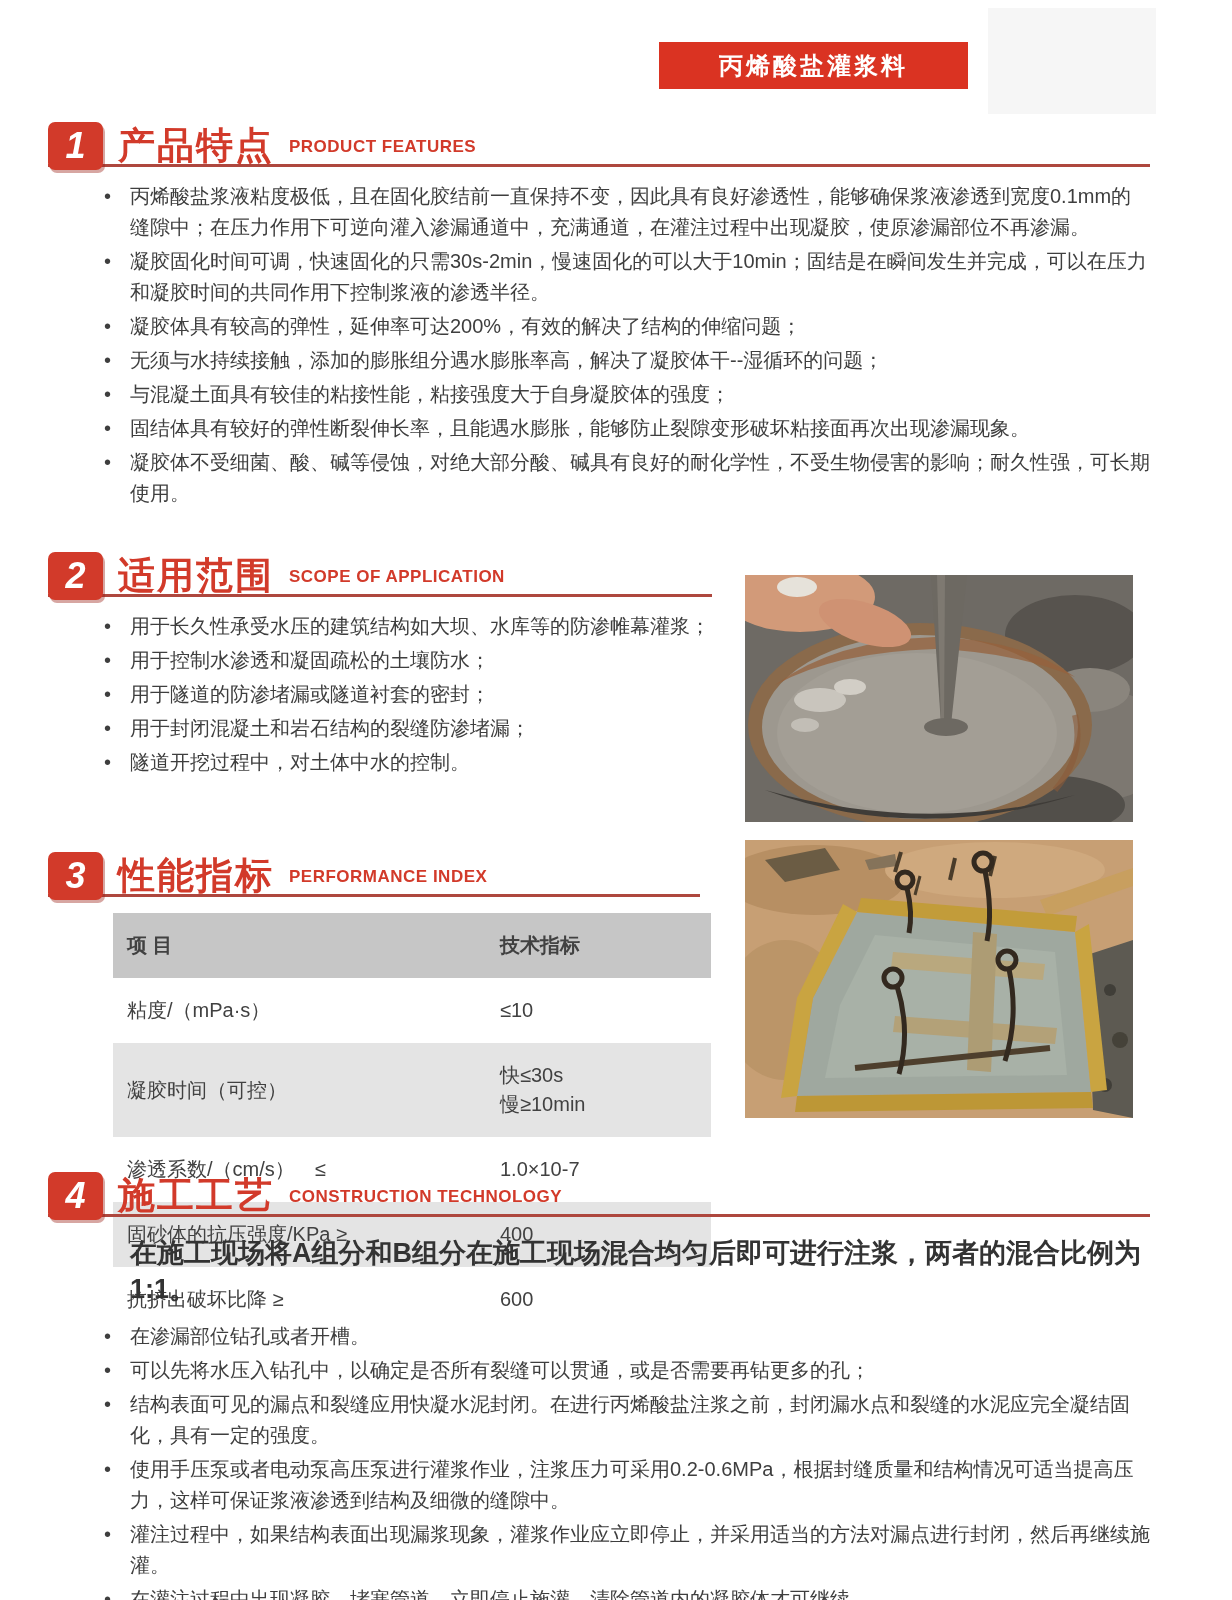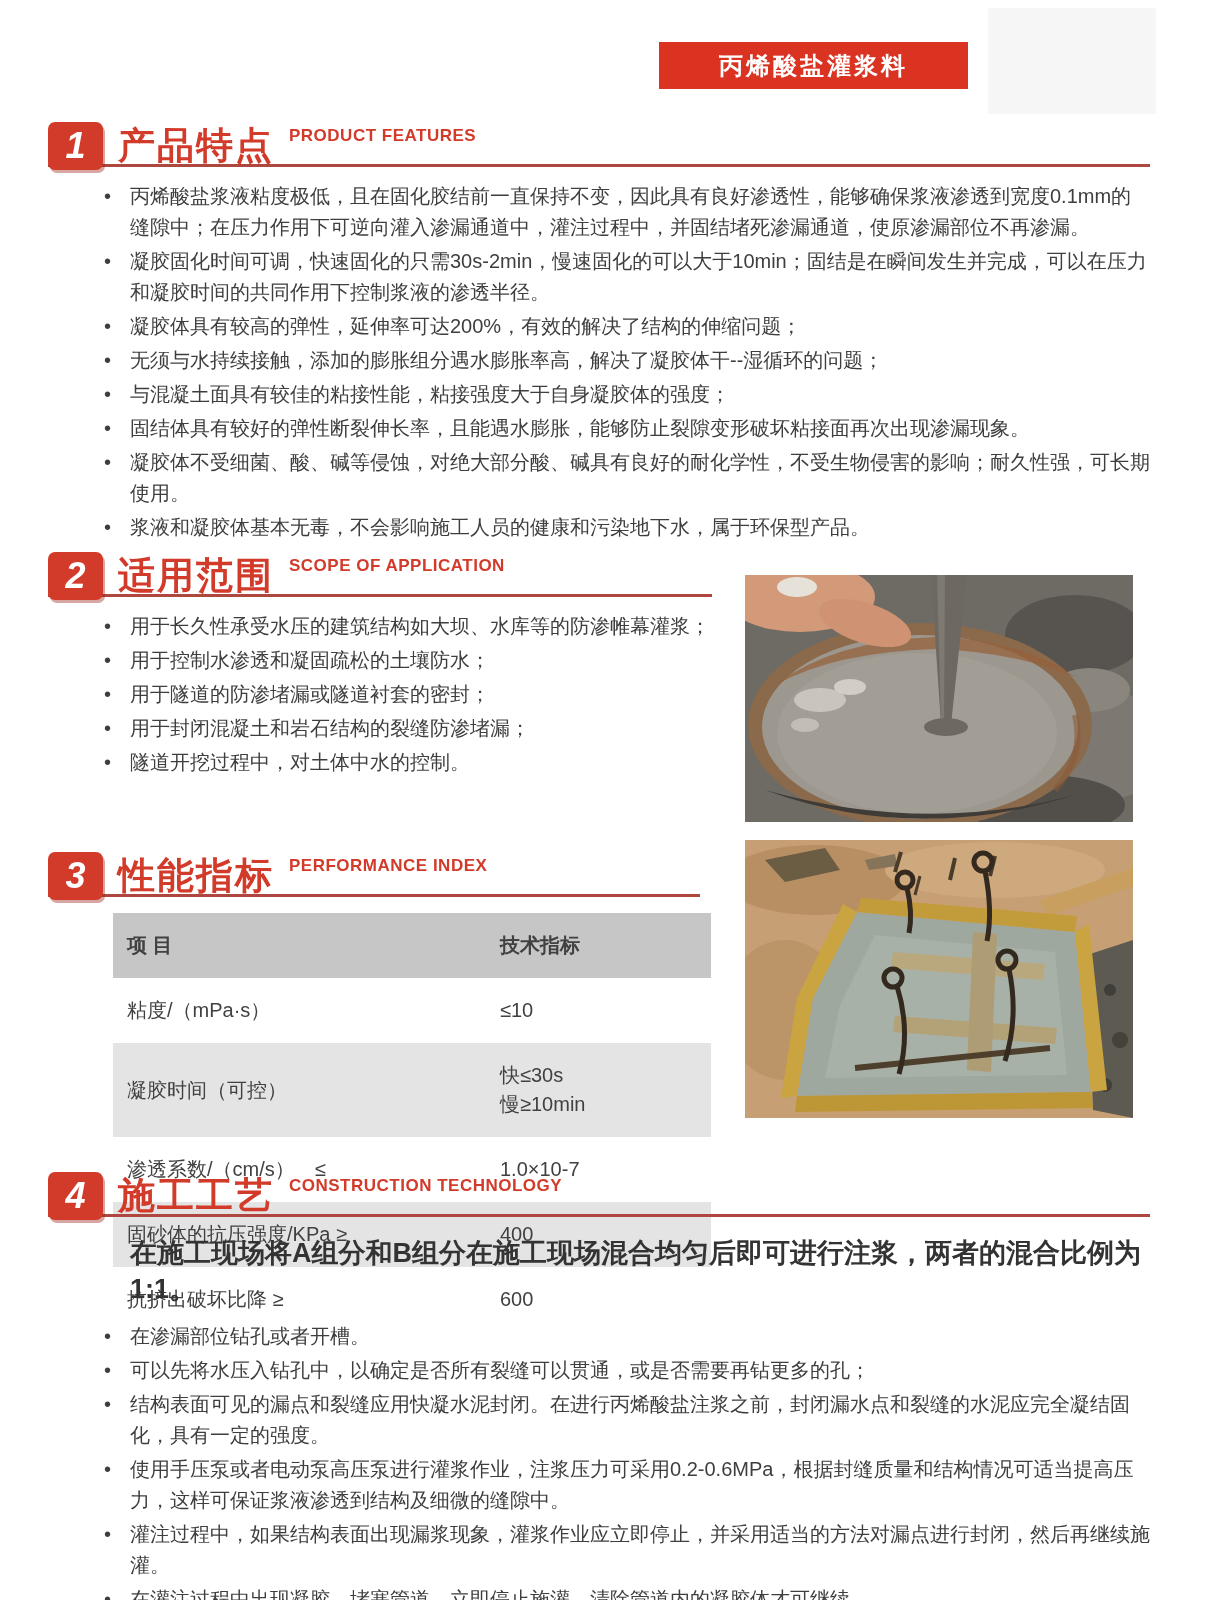--- a/index.html
+++ b/index.html
@@ -25,21 +25,21 @@
 
   
   .sec-header{display:flex;align-items:flex-end;gap:15px;border-bottom:3px solid #ae473e;}
   .num-badge{
     width:55px;height:48px;border-radius:7px;background:#d23a2a;color:#ffffff;
     font-size:36px;font-style:italic;font-weight:bold;
     display:flex;align-items:center;justify-content:center;
     margin-bottom:-6px;box-shadow:2px 3px 0 rgba(155,32,22,.40);
   }
   .sec-title{font-size:37px;line-height:1;color:#d23a2a;font-weight:bold;letter-spacing:2px;margin:0;padding-bottom:0;}
-  .sec-subtitle{font-size:17px;color:#d23a2a;font-weight:bold;padding-bottom:18px;letter-spacing:.5px;}
+  .sec-subtitle{font-size:17px;color:#d23a2a;font-weight:bold;padding-bottom:7px;letter-spacing:.5px;}
 
   
   ul.bullets{list-style:none;margin:14px 0 0 48px;padding:0;}
   ul.bullets li{
     position:relative;padding-left:34px;font-size:20px;line-height:31px;
     color:#3e3e3e;margin-bottom:3px;
   }
   ul.bullets li::before{content:"•";position:absolute;left:8px;top:0;color:#3e3e3e;}
 
   
@@ -67,28 +67,27 @@
 
   <div class="banner">丙烯酸盐灌浆料</div>
 
   <section class="sec sec-features">
     <div class="sec-header">
       <div class="num-badge">1</div>
       <h2 class="sec-title">产品特点</h2>
       <div class="sec-subtitle">PRODUCT FEATURES</div>
     </div>
     <ul class="bullets">
-      <li>丙烯酸盐浆液粘度极低，且在固化胶结前一直保持不变，因此具有良好渗透性，能够确保浆液渗透到宽度0.1mm的缝隙中；在压力作用下可逆向灌入渗漏通道中，灌注过程中，并固结堵死渗漏通道，使原渗漏部位不再渗漏。</li>
+      <li>丙烯酸盐浆液粘度极低，且在固化胶结前一直保持不变，因此具有良好渗透性，能够确保浆液渗透到宽度0.1mm的缝隙中；在压力作用下可逆向灌入渗漏通道中，充满通道，在灌注过程中出现凝胶，使原渗漏部位不再渗漏。</li>
       <li>凝胶固化时间可调，快速固化的只需30s-2min，慢速固化的可以大于10min；固结是在瞬间发生并完成，可以在压力和凝胶时间的共同作用下控制浆液的渗透半径。</li>
       <li>凝胶体具有较高的弹性，延伸率可达200%，有效的解决了结构的伸缩问题；</li>
       <li>无须与水持续接触，添加的膨胀组分遇水膨胀率高，解决了凝胶体干--湿循环的问题；</li>
       <li>与混凝土面具有较佳的粘接性能，粘接强度大于自身凝胶体的强度；</li>
       <li>固结体具有较好的弹性断裂伸长率，且能遇水膨胀，能够防止裂隙变形破坏粘接面再次出现渗漏现象。</li>
       <li>凝胶体不受细菌、酸、碱等侵蚀，对绝大部分酸、碱具有良好的耐化学性，不受生物侵害的影响；耐久性强，可长期使用。</li>
-      <li>浆液和凝胶体基本无毒，不会影响施工人员的健康和污染地下水，属于环保型产品。</li>
     </ul>
   </section>
 
   <section class="sec sec-scope">
     <div class="sec-header">
       <div class="num-badge">2</div>
       <h2 class="sec-title">适用范围</h2>
       <div class="sec-subtitle">SCOPE OF APPLICATION</div>
     </div>
     <ul class="bullets">

